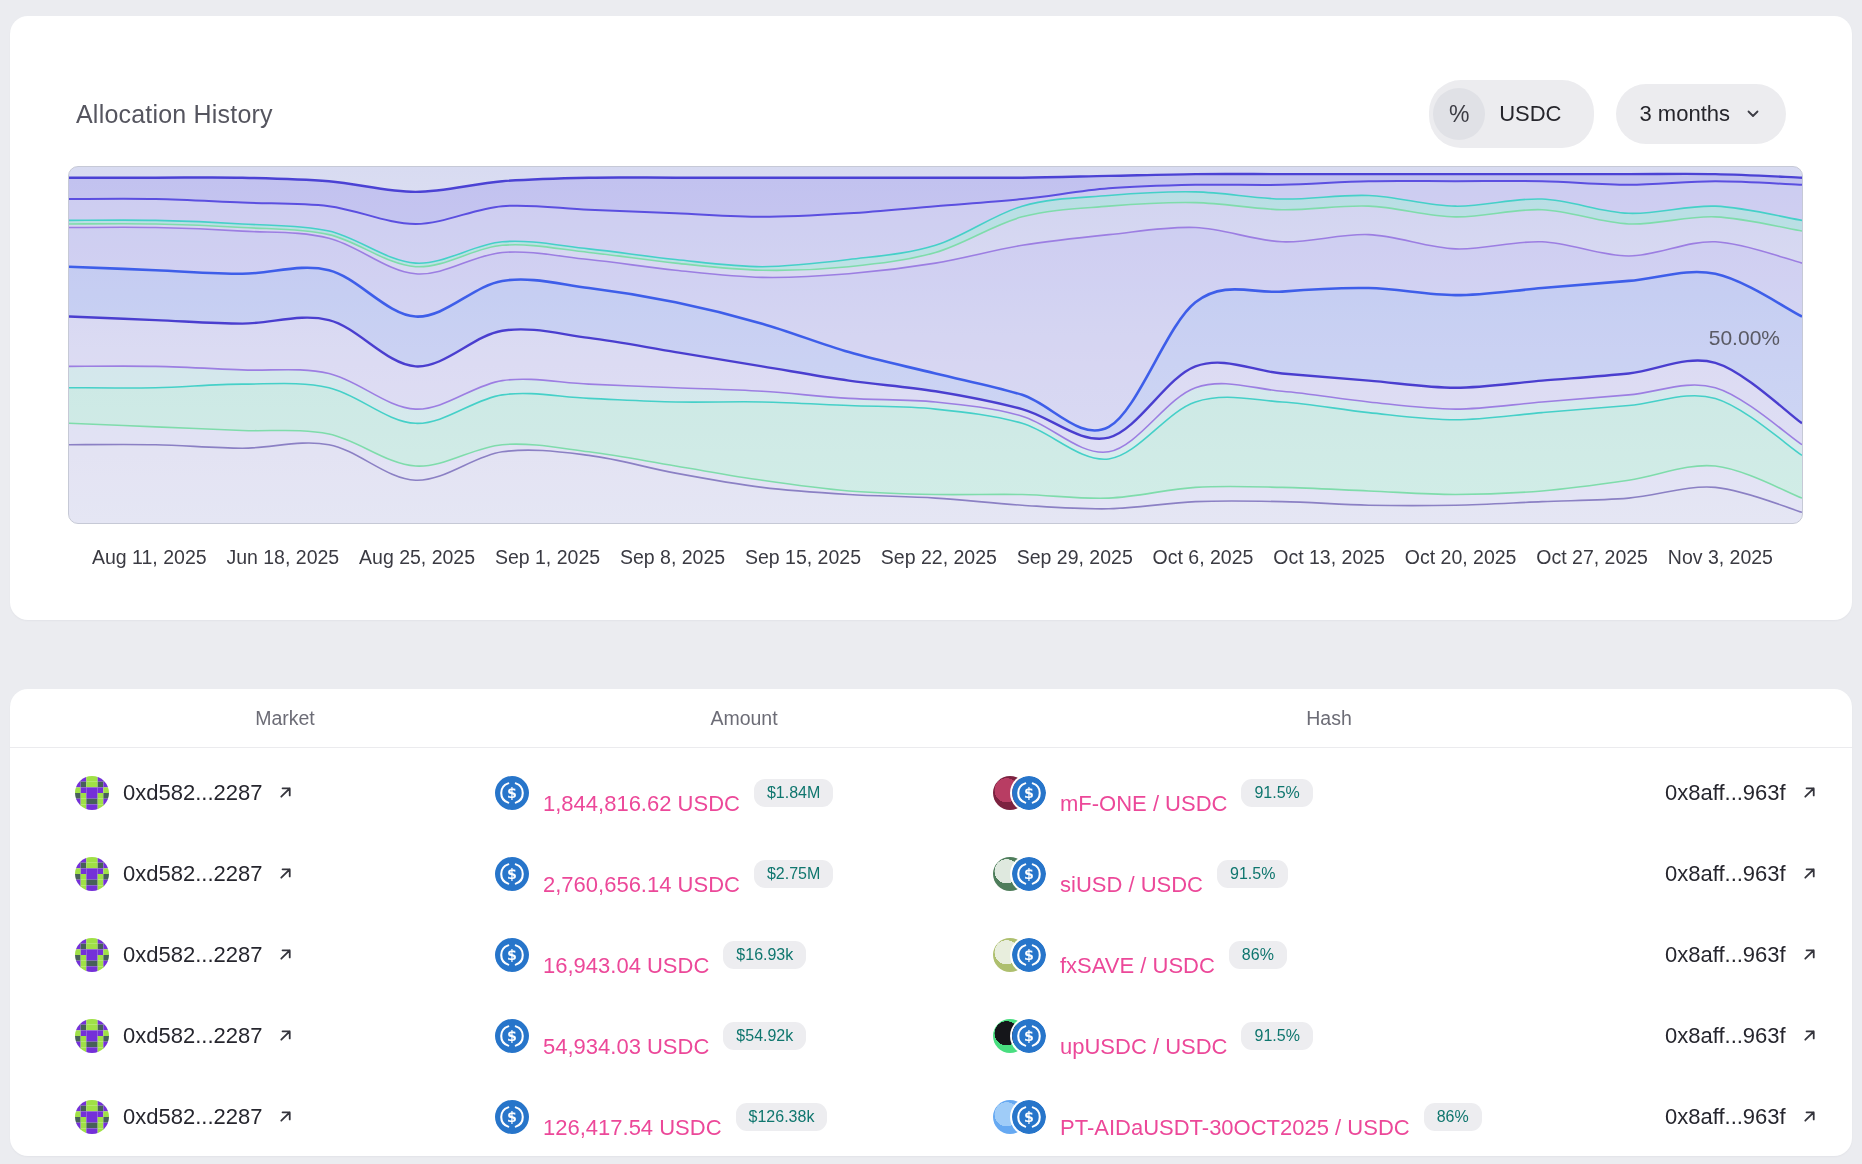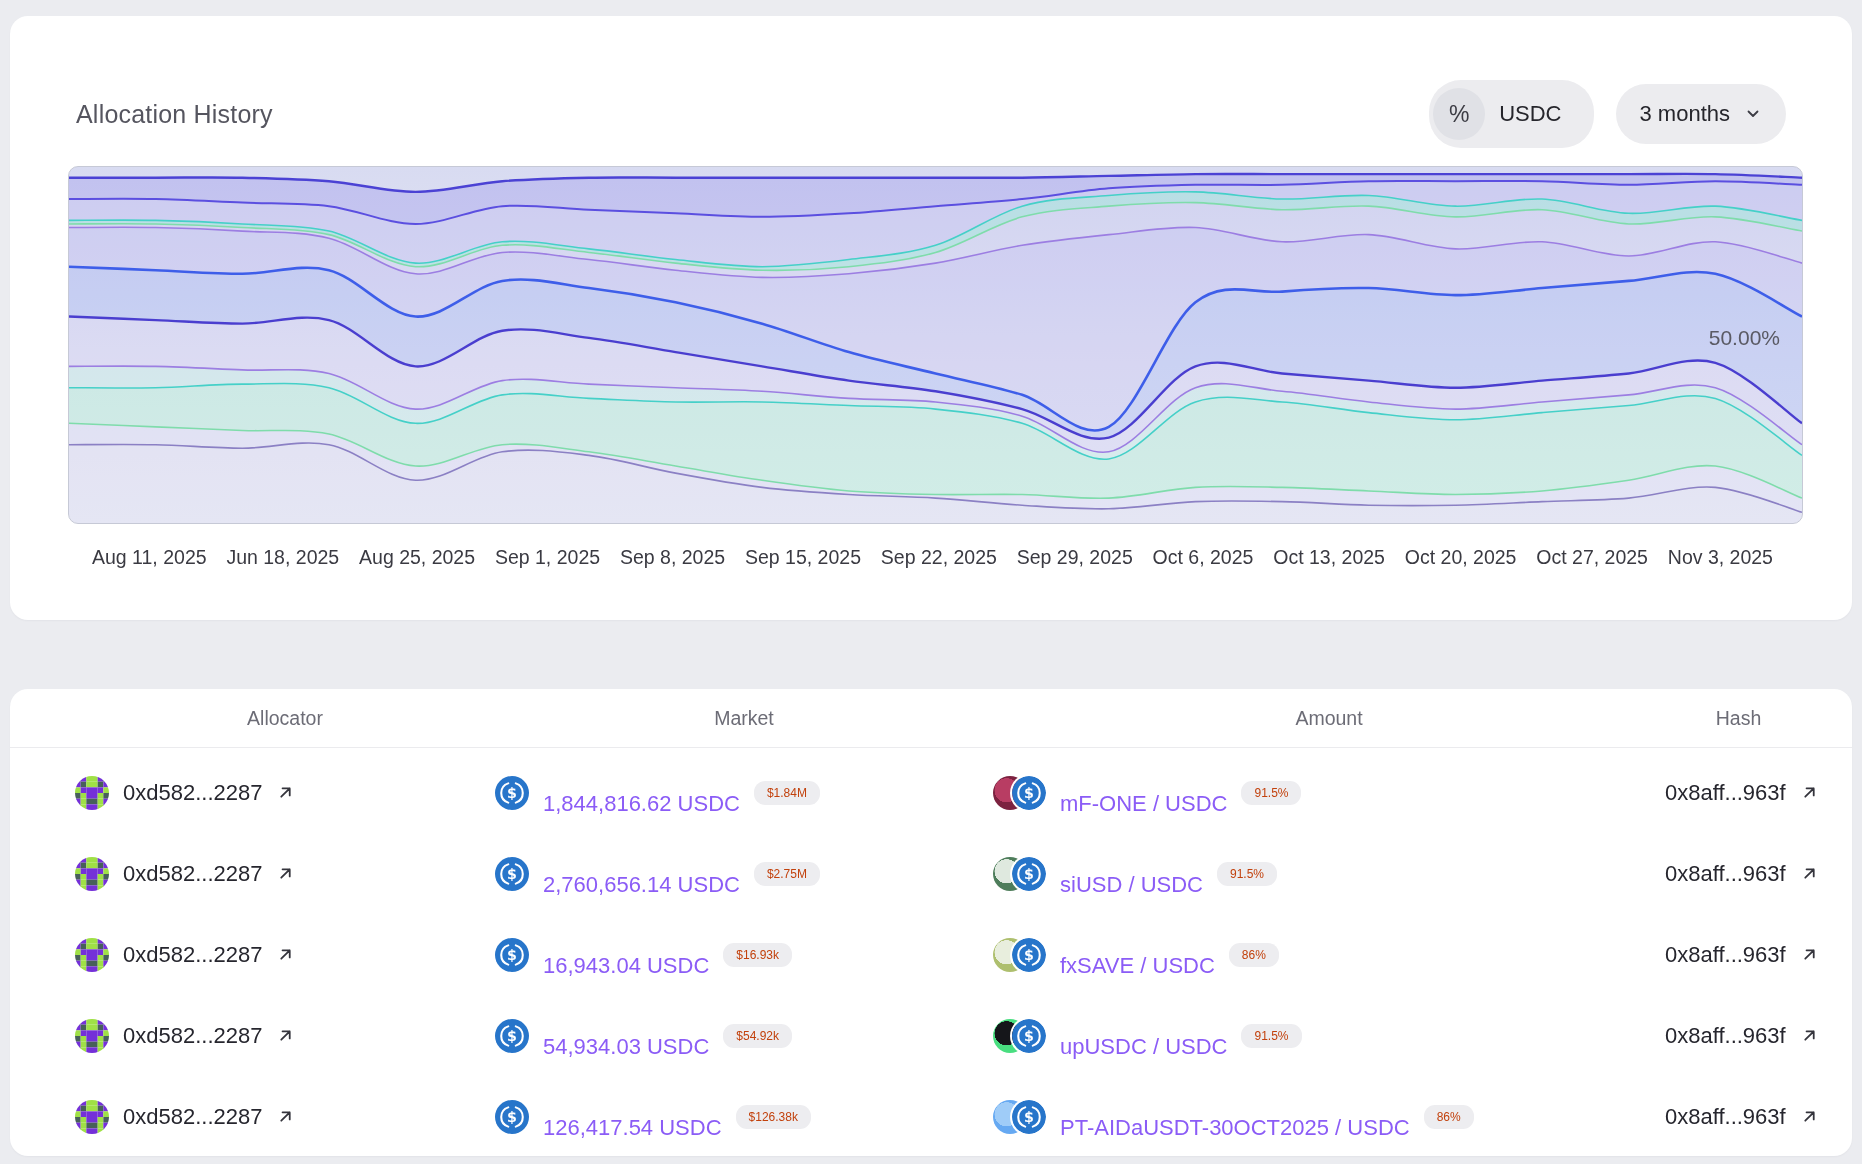--- a/index.html
+++ b/index.html
@@ -39,25 +39,25 @@
                align-items:center;padding:0 40px 0 65px;}
   .thead{height:58px;border-bottom:1px solid #ebebee;font-size:19.5px;color:#6c6c76;}
   .tbody{padding-top:4px;}
   .trow{height:81px;font-size:22px;}
   .cell{display:flex;align-items:center;gap:14px;white-space:nowrap;}
   .avatar,.coin{width:34px;height:34px;flex:0 0 auto;display:block;}
   .coin-front{box-shadow:0 0 0 2px #fff;border-radius:50%;}
   .icon-pair{display:flex;align-items:center;}
   .base-circle{width:34px;height:34px;border-radius:50%;flex:0 0 auto;}
   .icon-pair .coin-front{margin-left:-15px;}
-  .badge{background:#ededf0;color:#c2410c;font-size:12px;padding:6px 13px;
+  .badge{background:#ededf0;color:#0f766e;font-size:16px;padding:6px 13px;
          border-radius:11px;line-height:1;}
   .arrow{width:19px;height:19px;flex:0 0 auto;}
   .addr,.hashv{color:#26262e;}
-  .amount-v,.market-n{color:#8b5cf6;margin-top:22px;}
+  .amount-v,.market-n{color:#ec4899;margin-top:22px;}
 </style>
 </head>
 <body>
 
 <div class="stage">
 
   <div class="card chart-card">
     <div class="card-header">
       <div class="card-title">Allocation History</div>
       <div class="controls">
@@ -116,21 +116,20 @@
         <span>Oct 6, 2025</span>
         <span>Oct 13, 2025</span>
         <span>Oct 20, 2025</span>
         <span>Oct 27, 2025</span>
         <span>Nov 3, 2025</span>
       </div>
   </div>
 
   <div class="card table-card">
     <div class="thead">
-        <span>Allocator</span>
         <span>Market</span>
         <span>Amount</span>
         <span>Hash</span>
       </div>
     <div class="tbody">
         <div class="trow">
           <div class="cell">
             <svg class="avatar" viewBox="0 0 36 36">
               <defs>
                 <clipPath id="avclip0">

